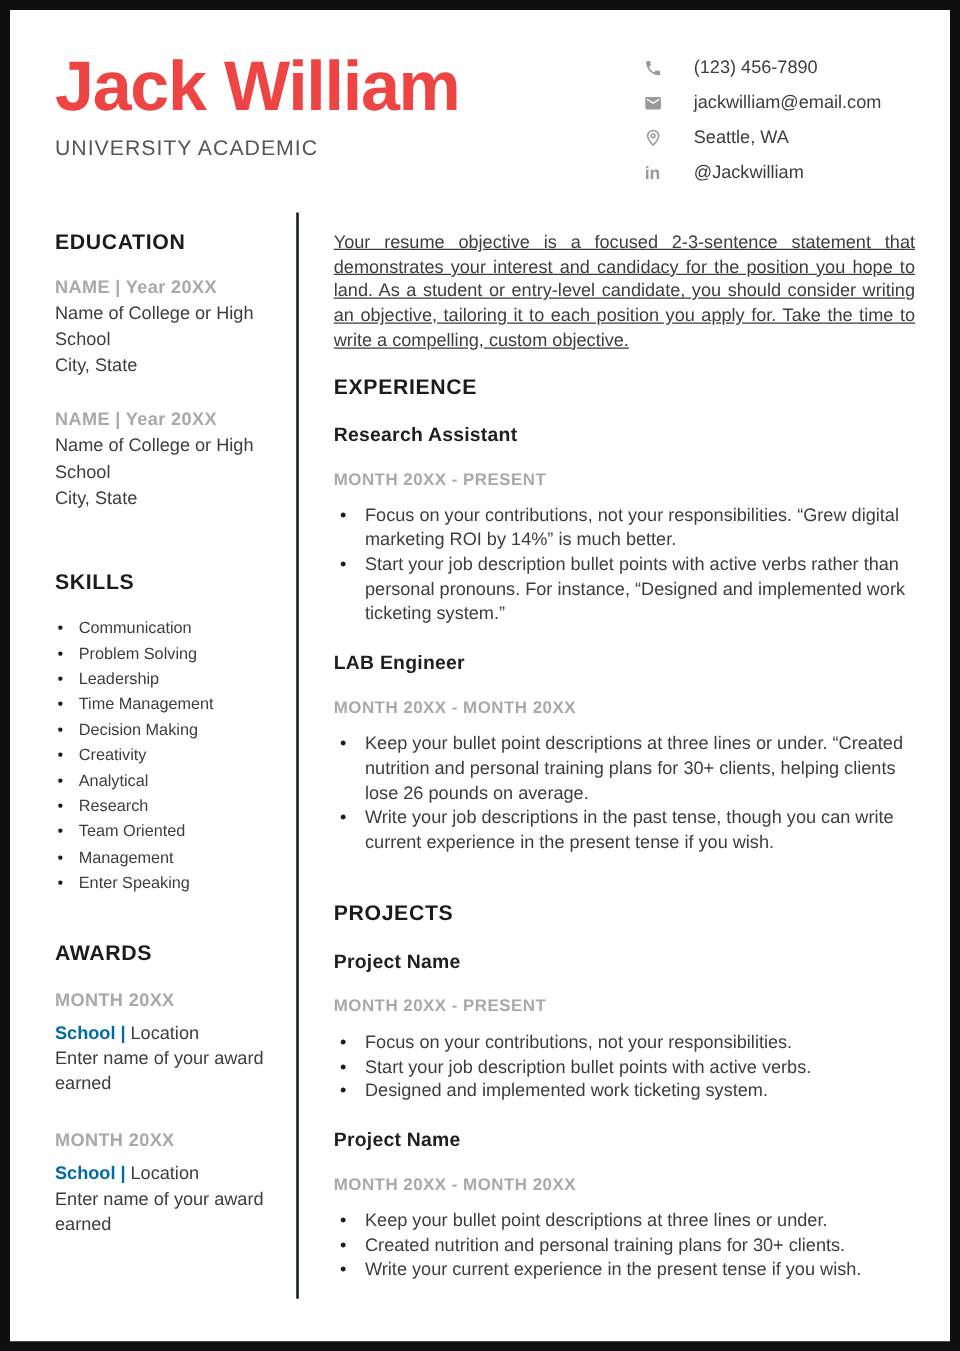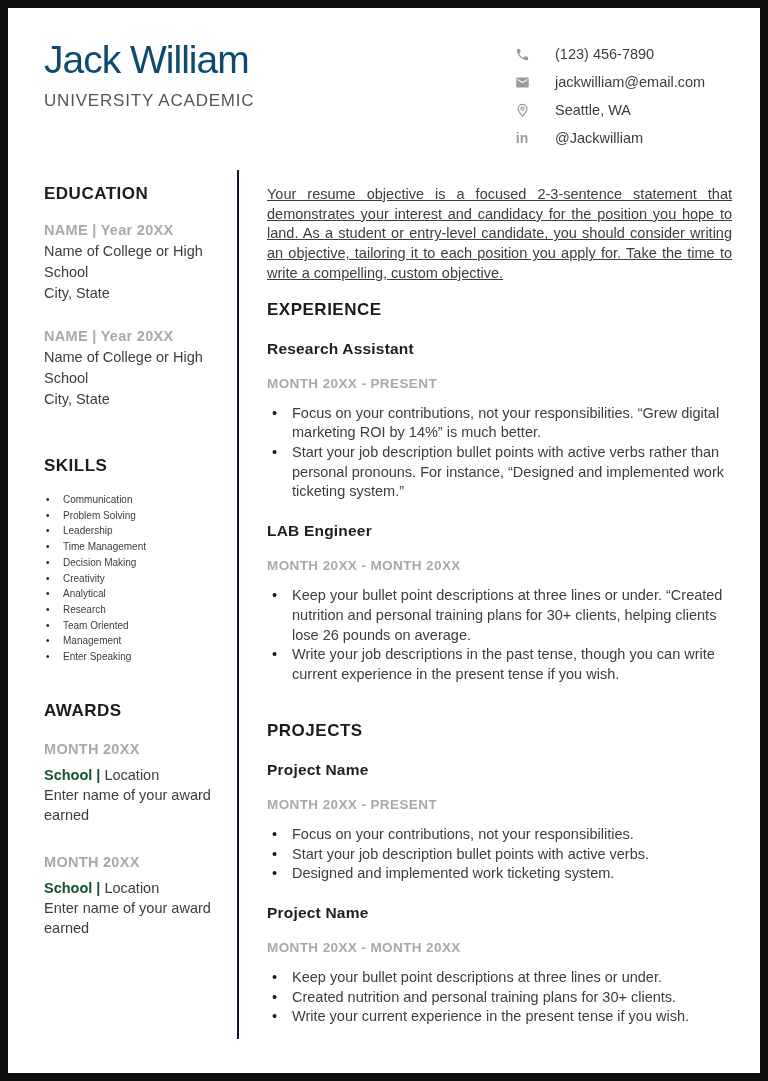--- a/index.html
+++ b/index.html
@@ -9,21 +9,21 @@
     background: #ffffff;
     border: 8px solid #0f0f0f;
     font-family: "Liberation Sans", sans-serif;
     color: #3d3d3d;
     display: flex; flex-direction: column;
     overflow: hidden;
   }
   
   .header { display: flex; justify-content: space-between; padding: 32px 34px 0 36px; }
   .name {
-    font-size: 39px; font-weight: normal; color: #0c4a6e;
+    font-size: 56px; font-weight: bold; color: #ef4444;
     letter-spacing: -1px; line-height: 1.05;
   }
   .subtitle {
     font-size: 17px; color: #555555; letter-spacing: 0.8px; margin-top: 10px; font-weight: normal;
   }
   .contact { margin-top: 6px; display: flex; flex-direction: column; gap: 12px; min-width: 212px; }
   .contact-row { display: flex; align-items: center; gap: 25px; font-size: 14.5px; color: #3d3d3d; }
   .cicon { width: 16px; height: 16px; display: inline-flex; align-items: center; justify-content: center; flex: 0 0 16px; }
   .cicon svg { width: 15px; height: 15px; }
   .li-icon { font-size: 14px; font-weight: bold; color: #9a9a9a; line-height: 1; }
@@ -48,27 +48,27 @@
   
   .edu-heading { margin-top: 14px; }
   .edu-entry { margin-top: 18px; }
   .edu-entry .edu-school { font-size: 14.5px; color: #3d3d3d; line-height: 1.45; margin-top: 3px; }
   .edu-entry .edu-city { font-size: 14.5px; color: #3d3d3d; line-height: 1.45; }
   .edu-entry + .edu-entry { margin-top: 24px; }
   .skills-heading { margin-top: 46px; }
   .skills-list { list-style: none; margin-top: 16px; }
   .skills-list li {
     position: relative; padding-left: 19px;
-    font-size: 10px; color: #3d3d3d; line-height: 1.57;
+    font-size: 13px; color: #3d3d3d; line-height: 1.57;
   }
   .skills-list li::before { content: "•"; position: absolute; left: 2px; color: #1b1b1b; }
   .awards-heading { margin-top: 36px; }
   .award-entry { margin-top: 20px; }
   .award-school-line { margin-top: 8px; font-size: 14.5px; line-height: 1.4; }
-  .award-school { font-weight: bold; color: #14532d; }
+  .award-school { font-weight: bold; color: #0369a1; }
   .award-location { color: #3d3d3d; margin-left: 4px; }
   .award-desc { font-size: 14.5px; color: #3d3d3d; line-height: 1.4; }
   .award-entry + .award-entry { margin-top: 28px; }
   
   .obj-heading { margin-top: 14px; }
   .obj-body {
     margin-top: 15px; font-size: 14.5px; color: #3d3d3d;
     line-height: 1.36; text-align: justify; text-decoration: underline;
   }
   .exp-heading { margin-top: 16px; }

